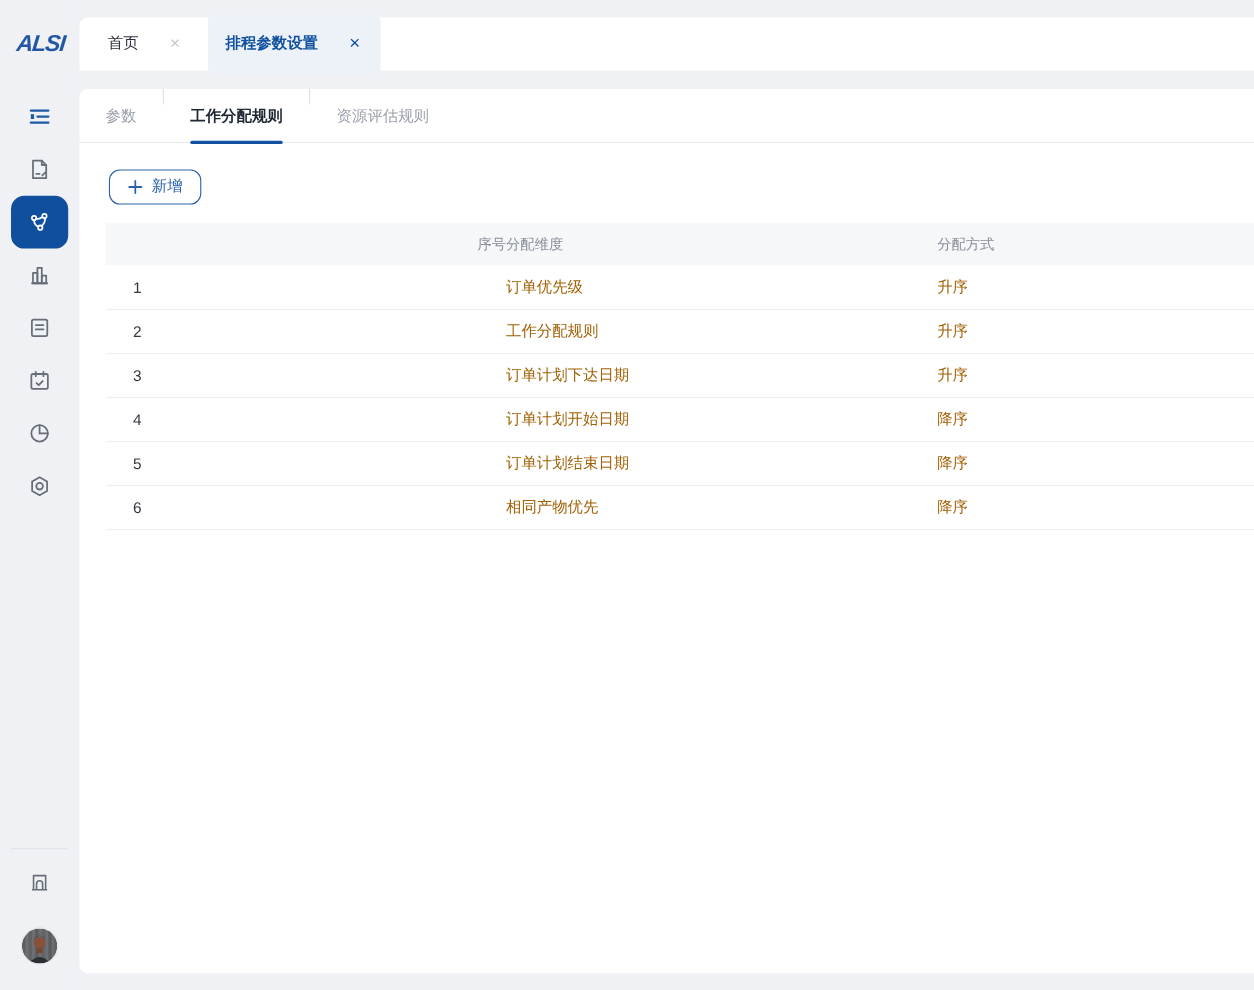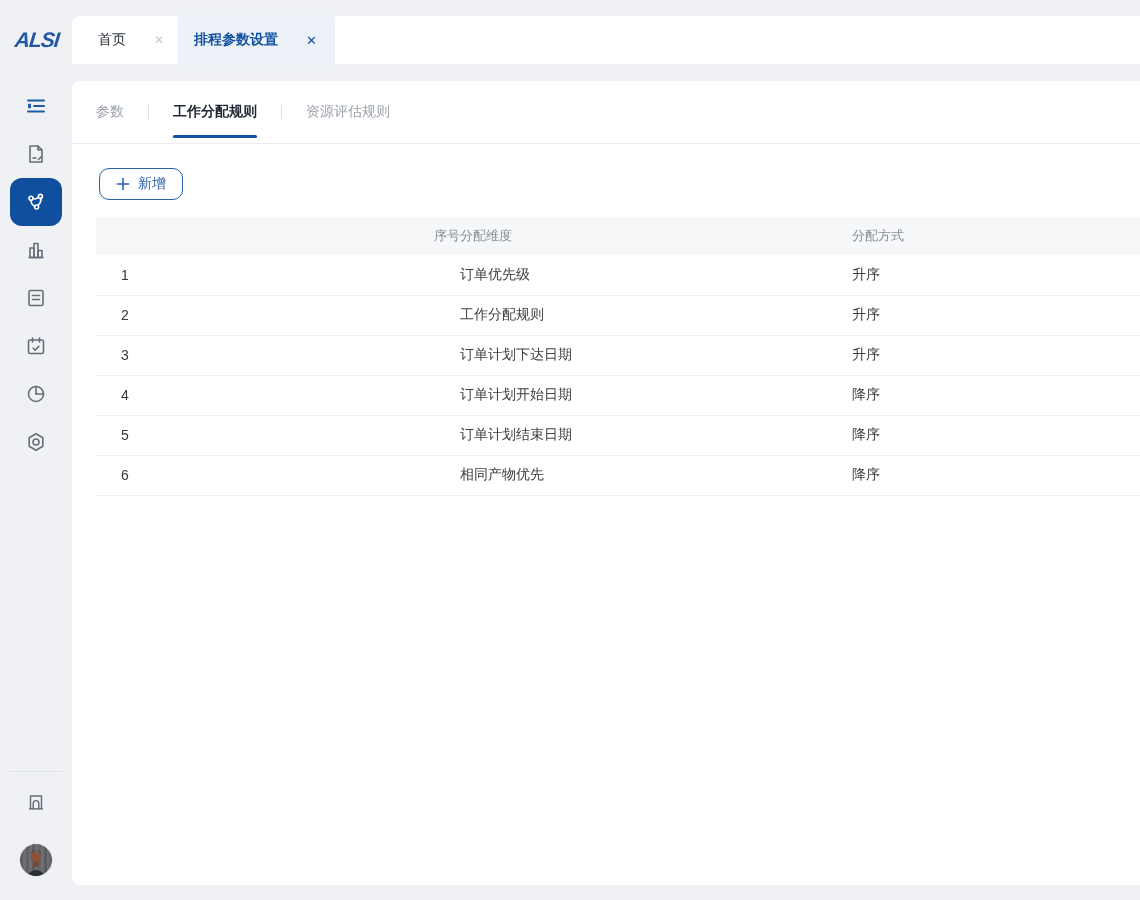--- a/index.html
+++ b/index.html
@@ -28,39 +28,39 @@
   .nav-item svg { display:block; }
   .rail-bottom { position:absolute; left:0; bottom:0; width:72px; display:flex; flex-direction:column; align-items:center; }
   .rail-divider { width:52px; height:1px; background:#dfe2e8; margin-bottom:14px; }
   .door-btn { width:36px; height:36px; display:flex; align-items:center; justify-content:center; color:#676e79; cursor:pointer; margin-bottom:22px; }
   .avatar { width:32px; height:32px; border-radius:50%; overflow:hidden; cursor:pointer; margin-bottom:24px; box-shadow:0 0 0 1px rgba(0,0,0,.05); }
 
   
   .topbar {
     position:absolute; left:72px; top:16px; right:0; height:48px;
     background:#ffffff; border-radius:8px 0 0 0;
-    display:flex; align-items:center; padding-left:20px; z-index:4;
+    display:flex; align-items:center; padding-left:20px; z-index:4;gap:11px;
   }
   .wtab { display:flex; align-items:center; cursor:pointer; }
   .wtab-plain { color:#2b313a; font-size:14px; margin-right:10px; }
   .wtab-plain .wtab-label { padding:0 6px; }
   .wtab-plain .close-x { color:#c3c8cf; font-size:12px; margin-left:18px; padding:2px 4px; }
   .wtab-active {
     background:#edf1f8; border-radius:6px; height:55px;
     padding:0 14px 0 16px; color:#11519f; font-size:14px; font-weight:bold;
   }
   .wtab-active .close-x { color:#11519f; font-size:13px; font-weight:bold; margin-left:24px; padding:2px 4px; }
 
   
   .card {
     position:absolute; left:72px; top:81px; right:0; bottom:15px;
     background:#ffffff; border-radius:8px 0 0 8px; z-index:3;
   }
   .seg-tabs {
-    display:flex; align-items:center; height:63px;
+    display:flex; align-items:flex-start; height:49px;
     border-bottom:1px solid #e9ebef; padding-left:24px; font-size:14px;
   }
   .seg-tab { position:relative; height:49px; display:flex; align-items:center; color:#9ba1ab; cursor:pointer; }
   .seg-tab.active { color:#1f2733; font-weight:bold; }
   .seg-tab.active::after {
     content:""; position:absolute; left:0; right:0; bottom:-1px; height:3px;
     background:#11519f; border-radius:2px;
   }
   .seg-sep { width:1px; height:14px; background:#dcdfe4; margin:0 24px; }
 
@@ -77,21 +77,21 @@
   
   .tbl-wrap { margin:17px 0 0 24px; }
   table { width:100%; border-collapse:collapse; table-layout:fixed; }
   col.c1 { width:364px; } col.c2 { width:392px; } col.c3 { width:auto; }
   thead th {
     background:#f6f7f9; height:38px; font-weight:normal;
     font-size:13px; color:#878e99; text-align:left; padding:0;
   }
   thead th:first-child { padding-left:27px;text-align:right; }
   tbody td {
-    height:40px; font-size:14px; color:#404040; text-align:left;
+    height:40px; font-size:14px; color:#a16207; text-align:left;
     border-bottom:1px solid #eceef2; padding:0; background:#fff;
   }
   tbody td:first-child { padding-left:25px; color:#33383f; }
 </style>
 </head>
 <body>
 
 <div class="rail">
   <div class="logo">ALSI</div>
 

